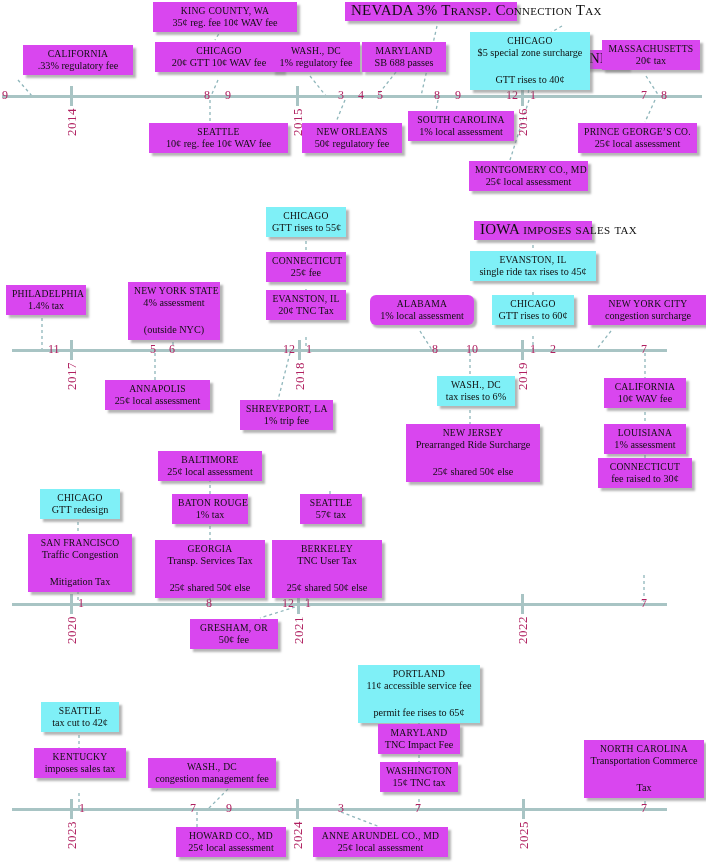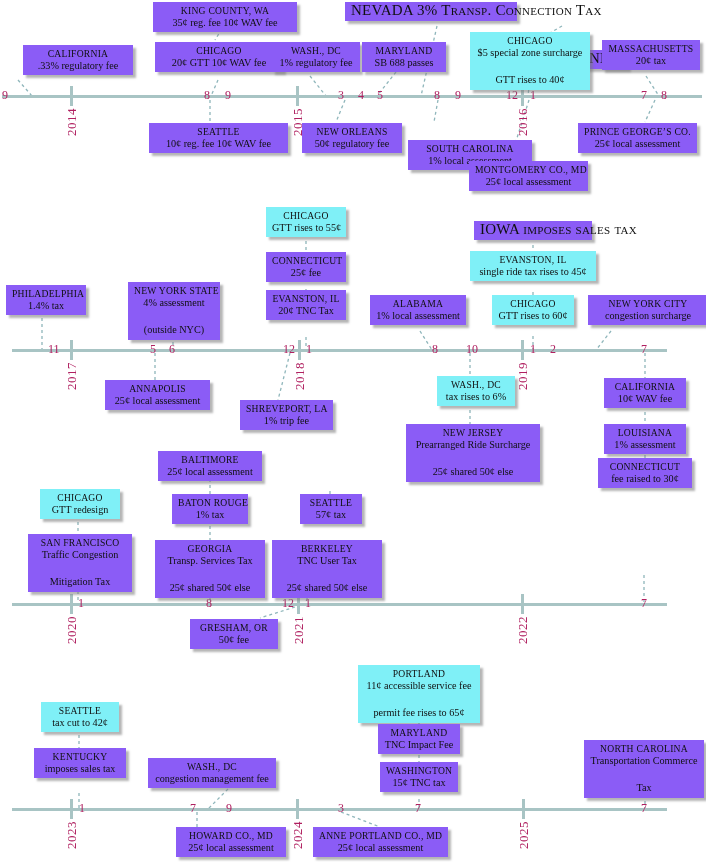--- a/index.html
+++ b/index.html
@@ -44,21 +44,21 @@
     position:absolute;
     box-sizing:border-box;
     padding:3px 6px 4px 6px;
     text-align:center;
     font-size:9.3px;
     line-height:11.5px;
     color:#101010;
     box-shadow:2.5px 2.5px 2px rgba(120,120,120,.55);
     border:0;
   }
-  .ev.orange{background:#8b5cf6;}
+  .ev.orange{background:#d946ef;}
   .ev.cyan{background:#7ff0f7;}
   .ev .t1{
     display:block;
     font-variant:small-caps;
     font-size:9.6px;
     letter-spacing:.25px;
     white-space:nowrap;
   }
   .ev .t2{display:block;white-space:nowrap;font-size:10.2px;}
   .ev .t3{display:block;white-space:nowrap;font-size:10.2px;margin-top:16px;}
@@ -151,21 +151,21 @@
   </div>
 
   <div class="ev orange" style="left:149px;top:123px;width:139px;">
     <span class="t1">SEATTLE</span>
     <span class="t2">10¢ reg. fee   10¢ WAV fee</span>
   </div>
   <div class="ev orange" style="left:302px;top:123px;width:100px;">
     <span class="t1">NEW ORLEANS</span>
     <span class="t2">50¢  regulatory fee</span>
   </div>
-  <div class="ev orange" style="left:408px;top:140px;width:124px;">
+  <div class="ev orange" style="left:408px;top:111px;width:106px;">
     <span class="t1">SOUTH CAROLINA</span>
     <span class="t2">1% local assessment</span>
   </div>
   <div class="ev orange" style="left:578px;top:123px;width:119px;">
     <span class="t1">PRINCE GEORGE’S CO.</span>
     <span class="t2">25¢ local assessment</span>
   </div>
   <div class="ev orange" style="left:469px;top:161px;width:119px;">
     <span class="t1">MONTGOMERY CO., MD</span>
     <span class="t2">25¢ local assessment</span>
@@ -237,21 +237,21 @@
 
   <div class="ev orange" style="left:6px;top:285px;width:80px;">
     <span class="t1">PHILADELPHIA</span>
     <span class="t2">1.4% tax</span>
   </div>
   <div class="ev orange" style="left:128px;top:282px;width:92px;">
     <span class="t1">NEW YORK STATE</span>
     <span class="t2">4% assessment</span>
     <span class="t3">(outside NYC)</span>
   </div>
-  <div class="ev orange" style="left:370px;top:295px;width:96px;">
+  <div class="ev orange" style="left:370px;top:295px;width:104px;border-radius:6px;">
     <span class="t1">ALABAMA</span>
     <span class="t2">1% local assessment</span>
   </div>
   <div class="ev orange" style="left:588px;top:295px;width:120px;">
     <span class="t1">NEW YORK CITY</span>
     <span class="t2">congestion surcharge</span>
   </div>
 
   <div class="ev orange" style="left:105px;top:380px;width:105px;">
     <span class="t1">ANNAPOLIS</span>
@@ -406,17 +406,17 @@
     <span class="t1">NORTH CAROLINA</span>
     <span class="t2">Transportation Commerce</span>
     <span class="t3">Tax</span>
   </div>
 
   <div class="ev orange" style="left:176px;top:827px;width:110px;">
     <span class="t1">HOWARD CO., MD</span>
     <span class="t2">25¢ local assessment</span>
   </div>
   <div class="ev orange" style="left:313px;top:827px;width:135px;">
-    <span class="t1">ANNE PORTLAND CO., MD</span>
+    <span class="t1">ANNE ARUNDEL CO., MD</span>
     <span class="t2">25¢ local assessment</span>
   </div>
 
 </div>
 
 </body></html>

